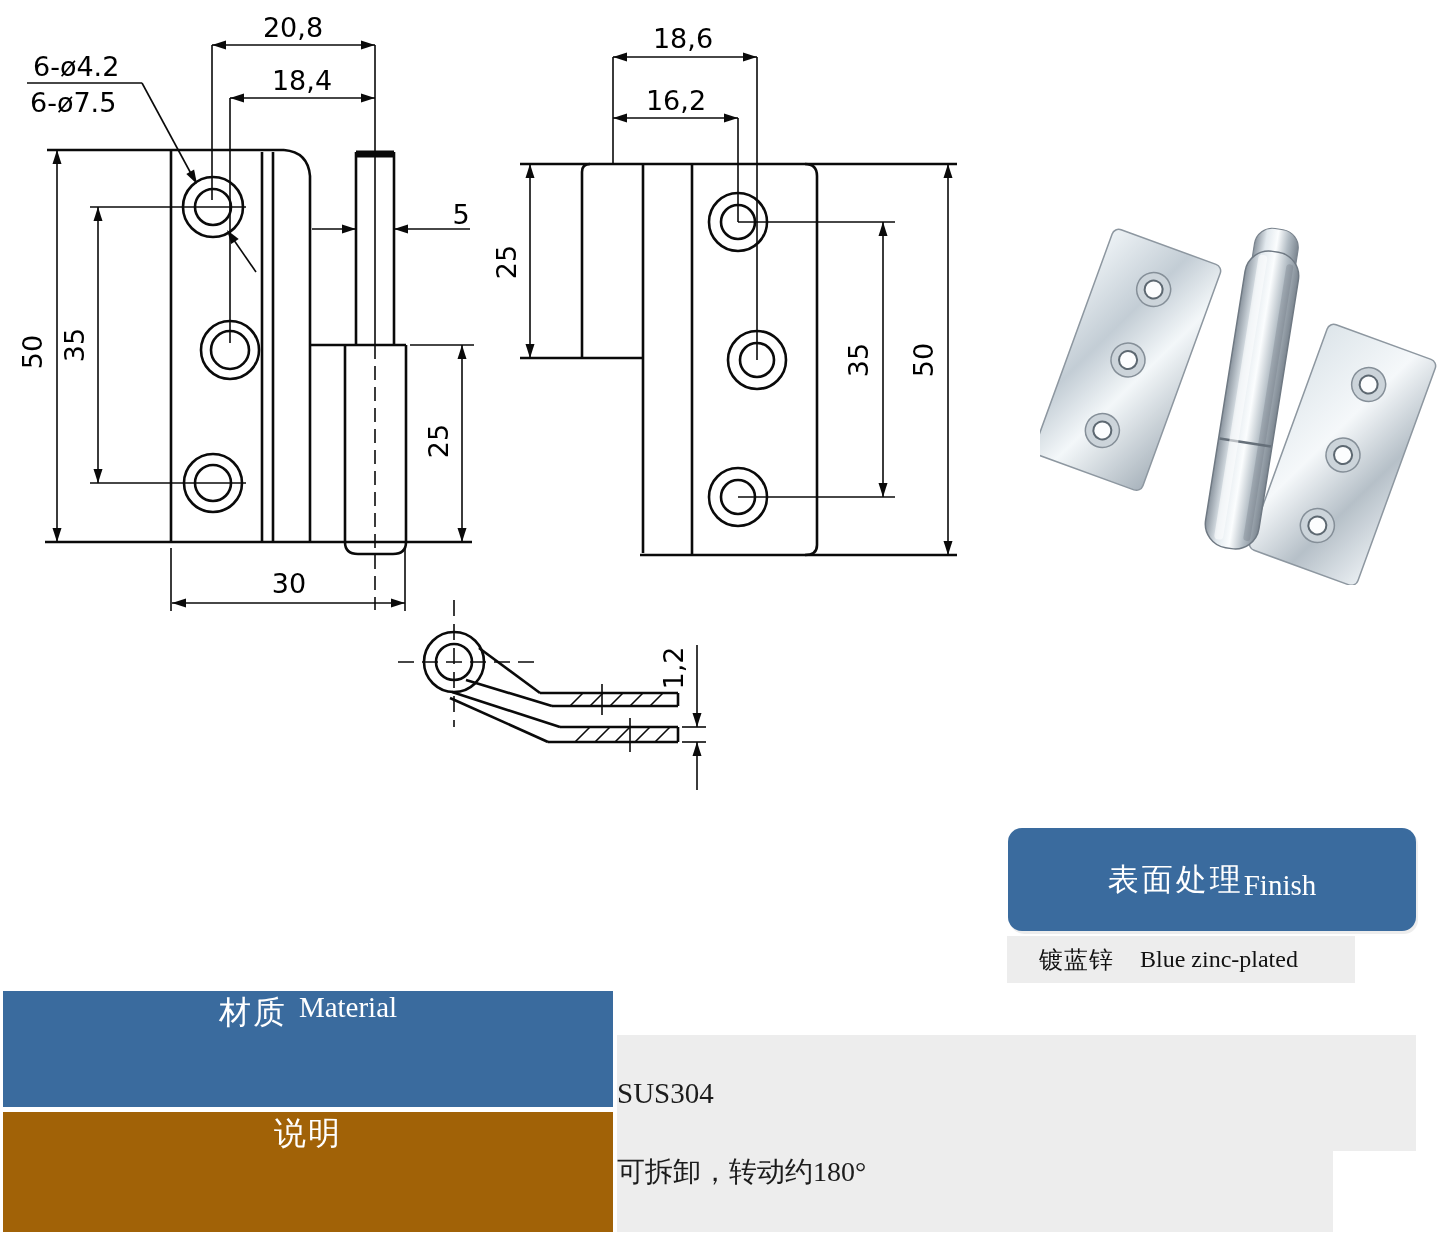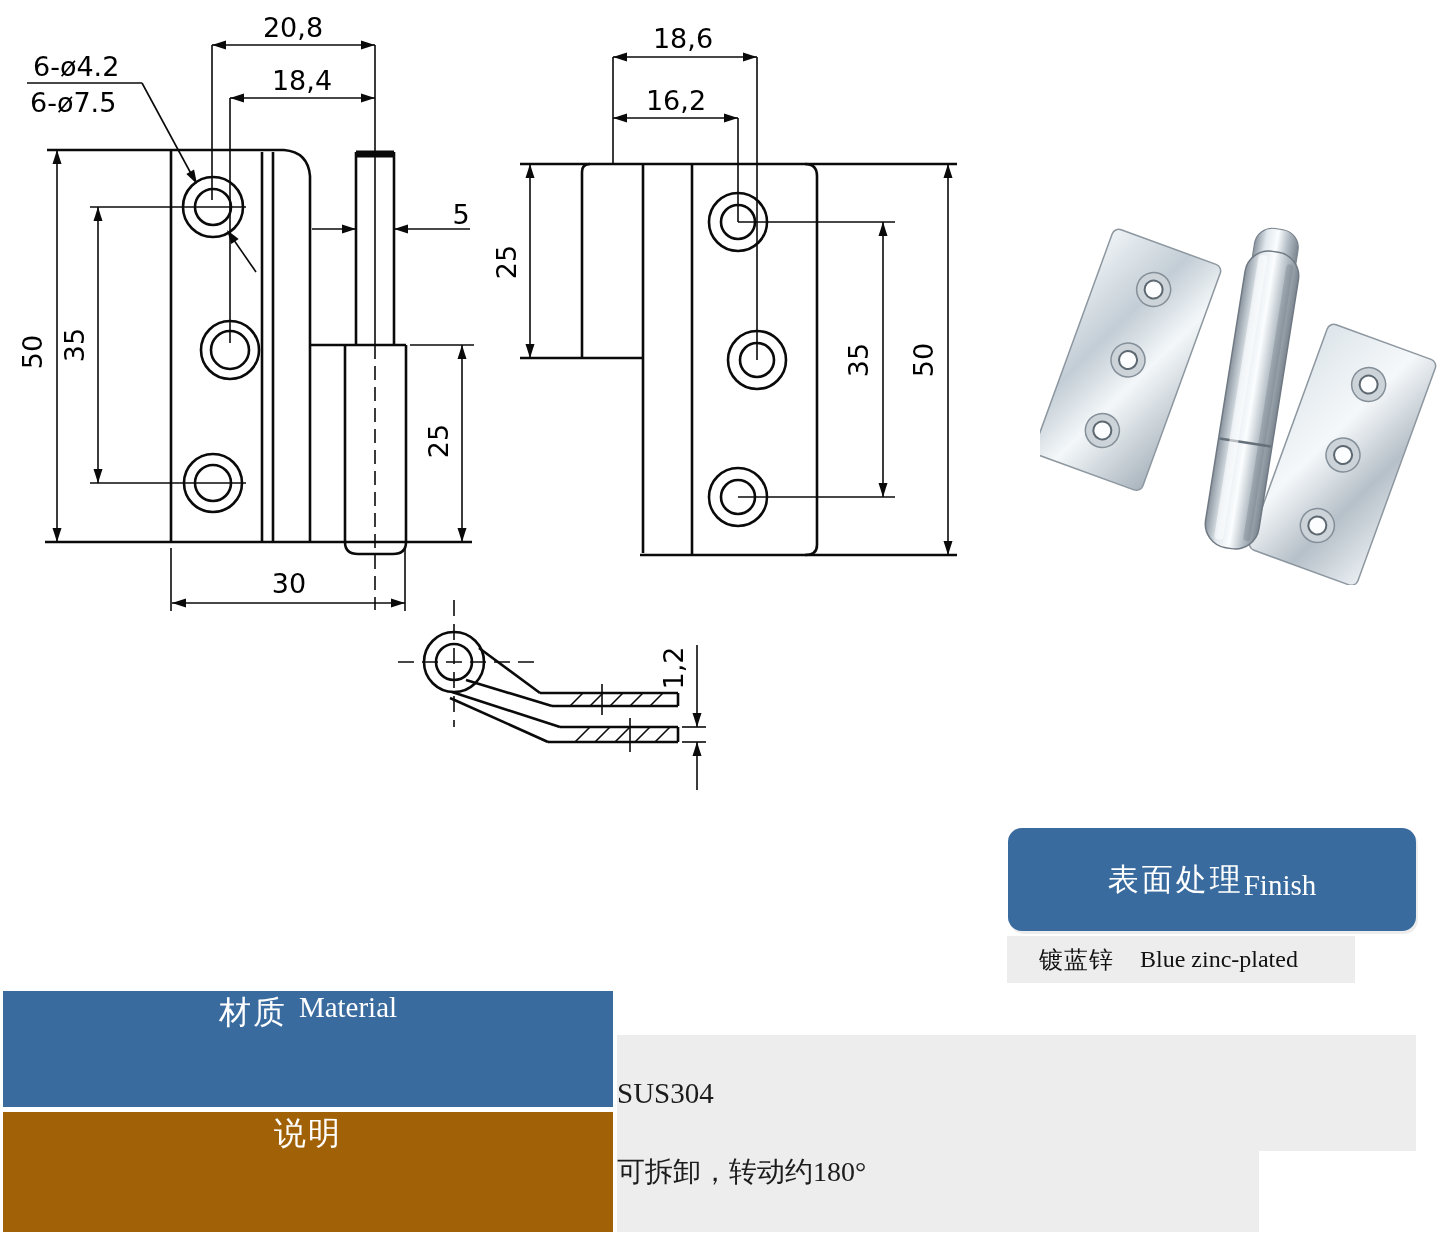--- a/index.html
+++ b/index.html
@@ -17,21 +17,21 @@
   .finish-row .zh{margin-left:32px;letter-spacing:1px;}
   .finish-row .en{margin-left:26px;}
   .cell{display:flex;justify-content:center;align-items:flex-start;text-align:center;}
   .lbl-blue{color:#fff;}
   .lbl-blue .zh{font-size:32px;letter-spacing:2px;}
   .lbl-blue .en{font-size:29px;margin-left:12px;}
   .val-gray{color:#1c1c1c;font-size:29px;flex-direction:column;line-height:1.55;}
   .row1-l{left:3px;top:991px;width:610px;height:116px;}
   .row1-r{left:617px;top:991px;width:799px;height:116px;margin-top:44px;}
   .row2-l{left:3px;top:1112px;width:610px;height:120px;}
-  .row2-r{left:617px;top:1112px;width:642px;height:120px;}
+  .row2-r{left:617px;top:1112px;width:716px;height:120px;}
   .val-gray .l1{font-size:28px;}
   .val-gray .l2{font-size:28px;}
 </style>
 </head>
 <body>
 
 <svg class="abs" style="left:0;top:0" width="1000" height="810" viewBox="0 0 1000 810">
 
   <g stroke="#0a0a0a" fill="none">
 

